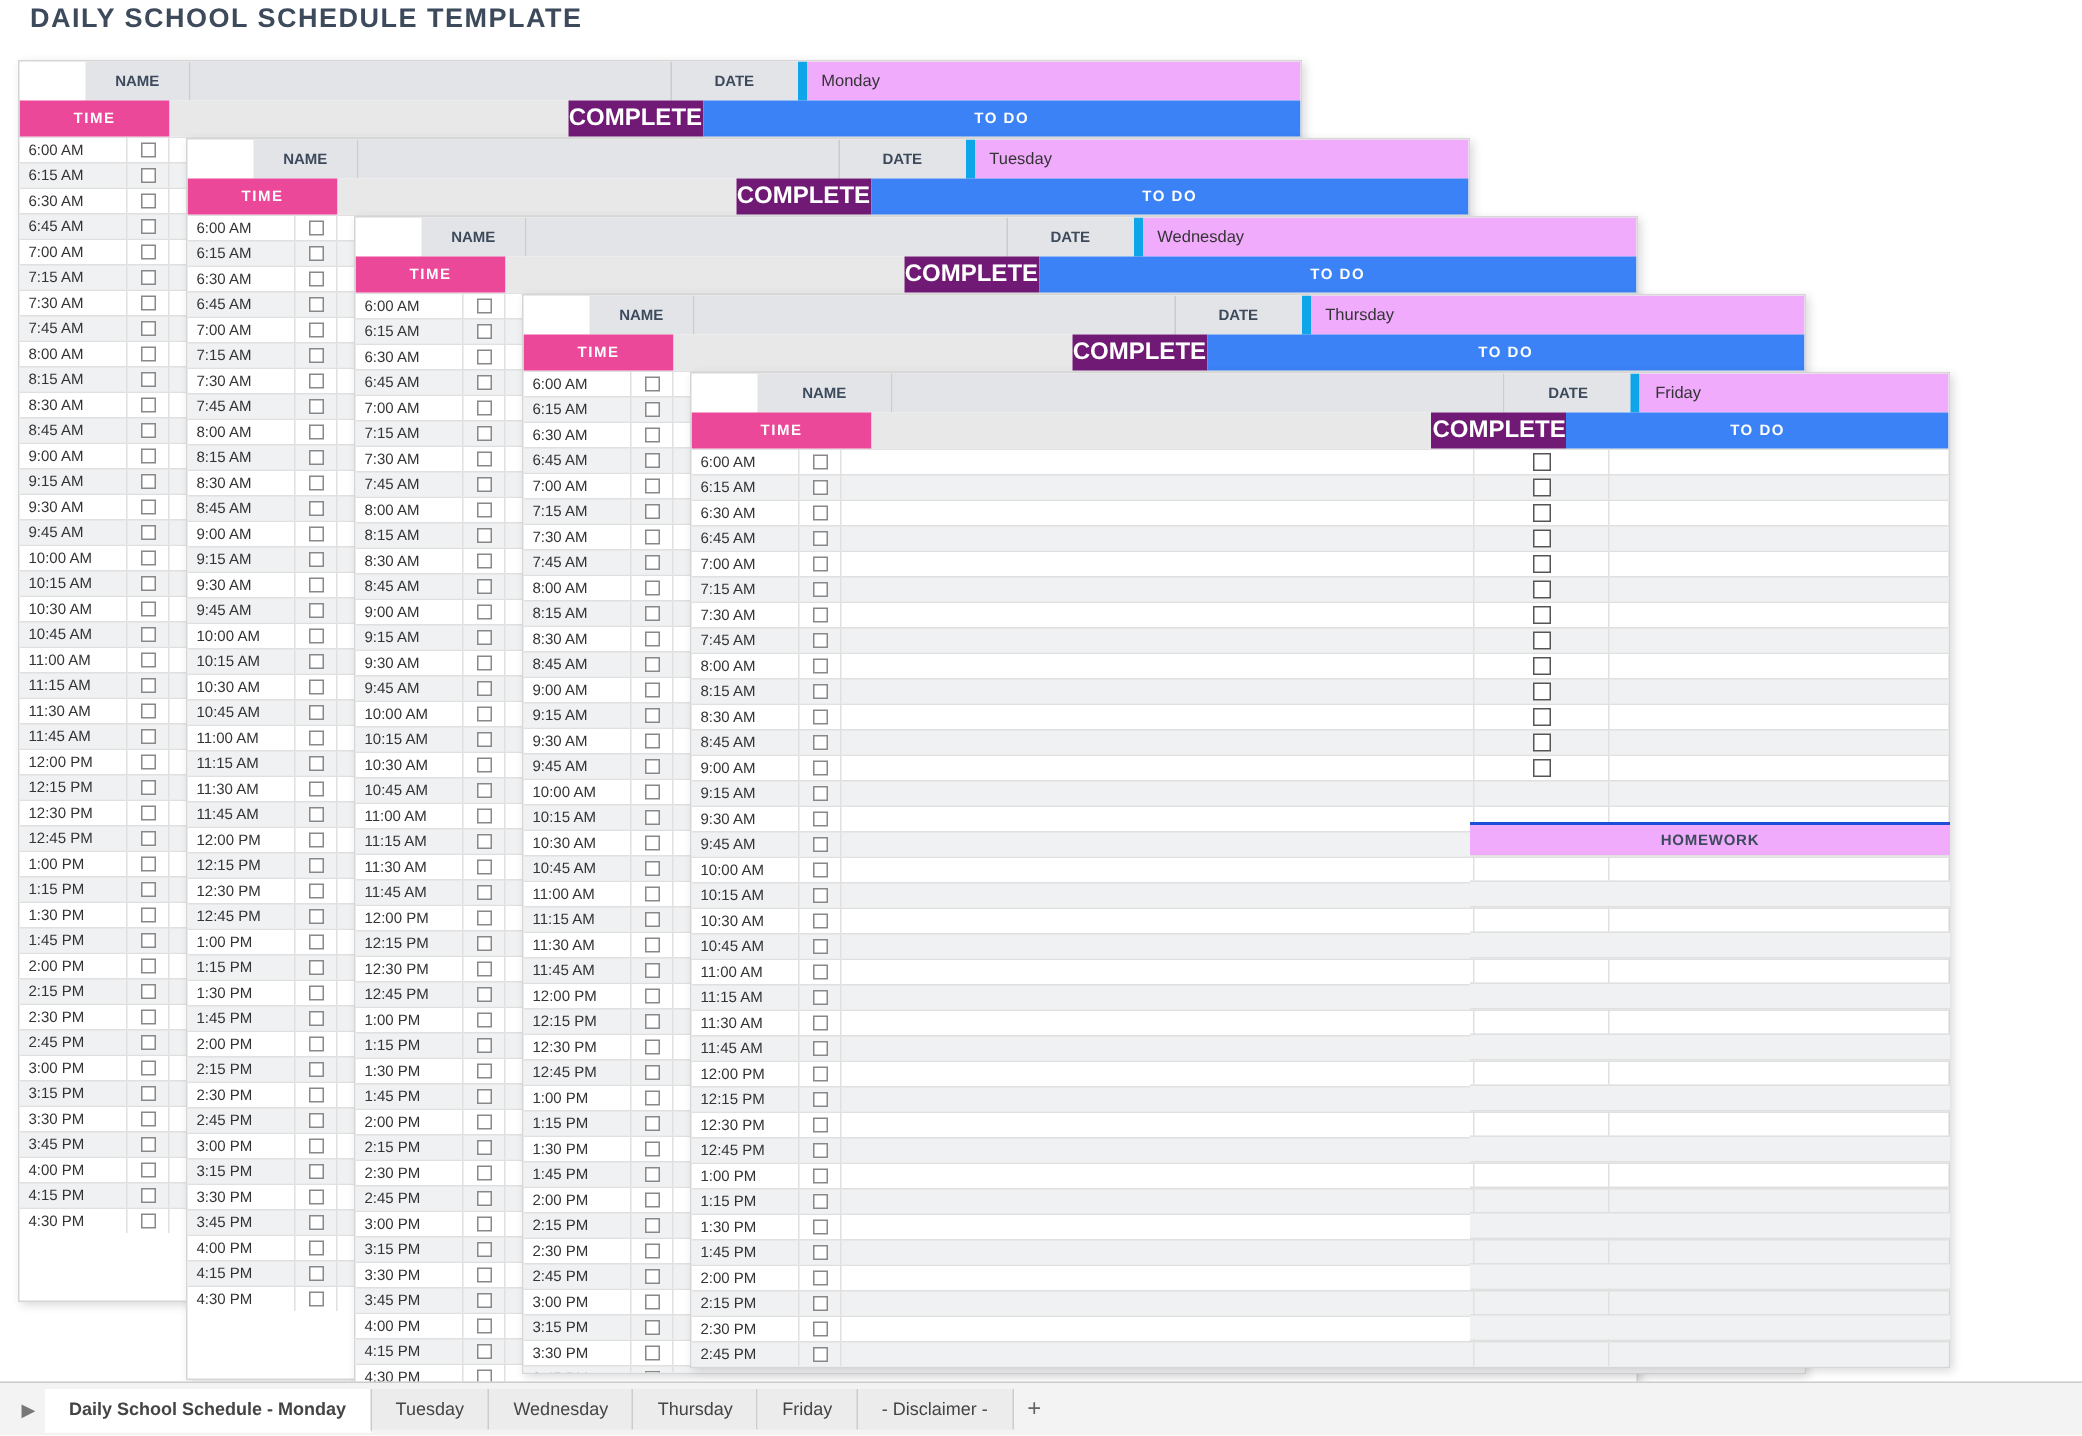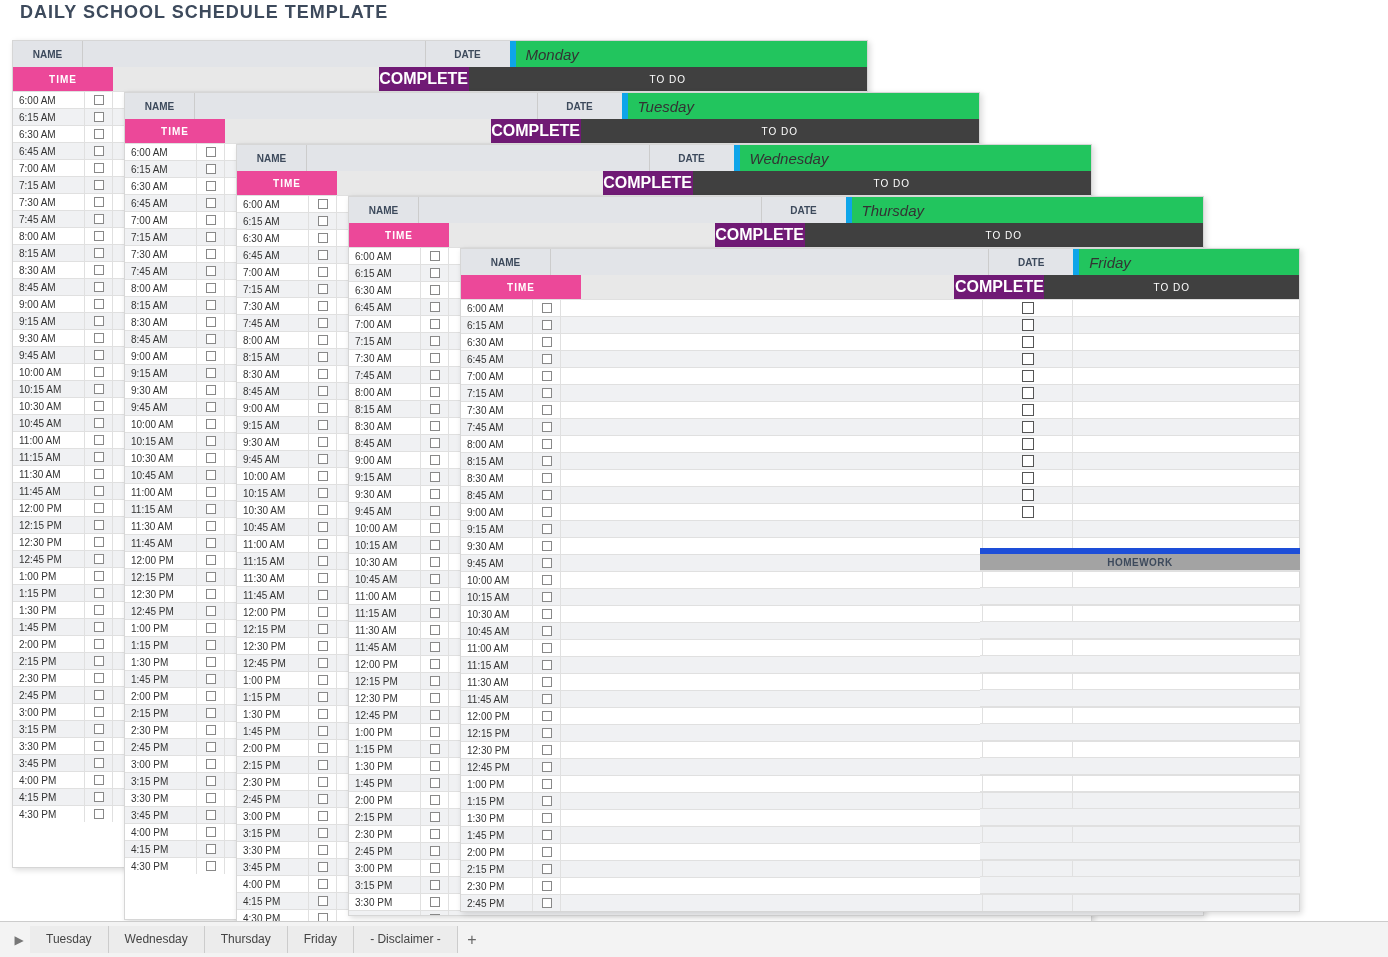--- a/index.html
+++ b/index.html
@@ -32,50 +32,49 @@
     box-shadow: 2px 2px 6px rgba(0,0,0,0.15);
   }
   
   .sheet.s0 { left: 0;    top: 0;    width: 856px; }
   .sheet.s1 { left: 112px; top: 52px; width: 856px; }
   .sheet.s2 { left: 224px; top: 104px; width: 856px; }
   .sheet.s3 { left: 336px; top: 156px; width: 856px; }
   .sheet.s4 { left: 448px; top: 208px; width: 840px; }
 
   
-  .hdr1 { display: flex; height: 26px; }
+  .hdr1 { display: flex; height: 26px; margin-left: 44px; }
   .hdr1 .name-lbl {
     width: 70px; background: #e2e4e8; border-right:1px solid #ccc;
     font-size: 10px; font-weight:bold; display:flex; align-items:center; justify-content:center;
     color:#3d4a5c;
   }
   .hdr1 .name-val { flex:1; background:#e2e4e8; border-right:1px solid #ccc; }
   .hdr1 .date-lbl {
     width: 90px; background:#e2e4e8; border-right:6px solid #0ea5e9;
     font-size:10px; font-weight:bold; display:flex; align-items:center; justify-content:center;
     color:#3d4a5c;
   }
   .hdr1 .date-val {
-    flex:1; background:#22c55e; font-size:15px; display:flex; align-items:center; padding-left:10px;
+    flex:1; background:#f0abfc; font-size:11px; display:flex; align-items:center; padding-left:10px;
     color:#333;
-    font-style:italic;
   }
   
   .hdr2 { display:flex; height:24px; }
   .hdr2 .time-lbl {
     width: 100px; background:#ec4899; color:#fff; font-size:10px; font-weight:bold;
     display:flex; align-items:center; justify-content:center; letter-spacing:1px;
   }
   .hdr2 .gap { flex:1; background:#e8e8e8; }
   .hdr2 .complete-lbl {
     width: 90px; background:#701a75; color:#fff; font-size:16px; font-weight:bold;
     display:flex; align-items:center; justify-content:center;
   }
   .hdr2 .todo-lbl {
-    flex:1.5; background:#404040; color:#fff; font-size:10px; font-weight:normal;
+    flex:1.5; background:#3b82f6; color:#fff; font-size:10px; font-weight:bold;
     display:flex; align-items:center; justify-content:center; letter-spacing:1px;
   }
   
   .rows { }
   .rowt {
     display:flex; height:17px; border-top:1px solid #e0e0e0;
   }
   .rowt.alt { background:#f0f1f3; }
   .rowt .tcell {
     width:72px; font-size:10px; color:#333; display:flex; align-items:center; padding-left:6px;
@@ -103,23 +102,23 @@
   .sheet.s4 .rowt .mid   { flex:2.8; border-right:1px solid #e0e0e0; }
   .sheet.s4 .rowt .cchk  {
     width:90px; display:flex; align-items:center; justify-content:center; border-right:1px solid #e0e0e0;
   }
   .sheet.s4 .rowt .cchk .box {
     width:12px; height:12px; border:1.5px solid #555; background:#fff;
   }
   .sheet.s4 .rowt .todo  { flex:1.5; }
 
   .section-hdr {
-    height:22px; background:#a3a3a3; font-size:10px; font-weight:bold; color:#3d4a5c;
+    height:22px; background:#f0abfc; font-size:10px; font-weight:bold; color:#3d4a5c;
     display:flex; align-items:center; justify-content:center; letter-spacing:0.5px;
-    border-top:6px solid #1d4ed8;
+    border-top:2px solid #1d4ed8;
   }
   .blank-rows .blank {
     height:17px; border-top:1px solid #e0e0e0;
   }
   .blank-rows .blank.alt { background:#f0f1f3; }
 
   
   .tabstrip {
     position:absolute; left:0; right:0; bottom:0; height:36px;
     background:#f3f3f3; border-top:1px solid #ccc;
@@ -1804,19 +1803,20 @@
           <div class="blank alt"></div>
           <div class="blank"></div>
       </div>
     </div>
   </div>
 
 </div>
 
 <div class="tabstrip">
   <div class="arrow">▶</div>
+  <div class="tab active">Daily School Schedule - Monday</div>
   <div class="tab">Tuesday</div>
   <div class="tab">Wednesday</div>
   <div class="tab">Thursday</div>
   <div class="tab">Friday</div>
   <div class="tab">- Disclaimer -</div>
   <div class="plus">+</div>
 </div>
 
 </body></html>

